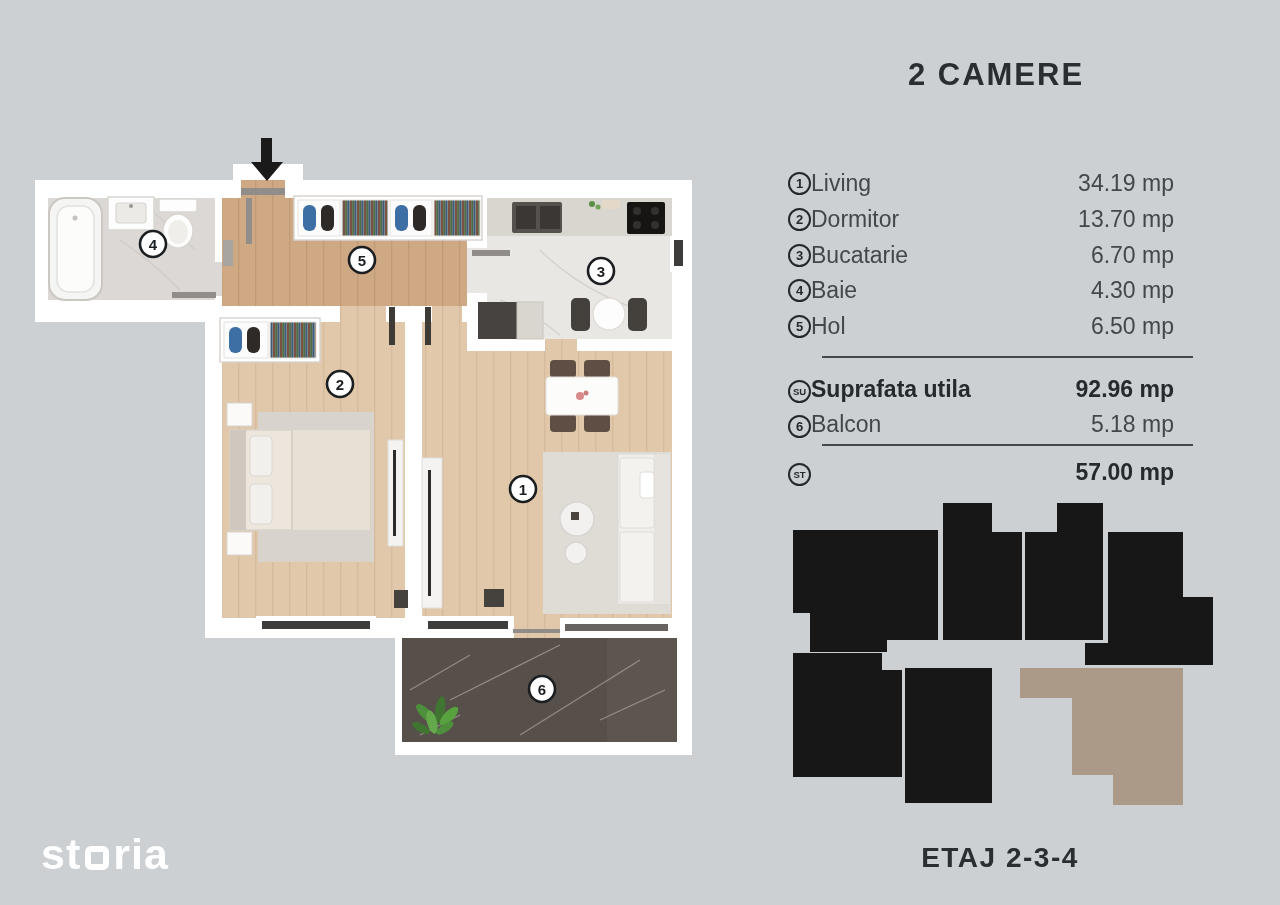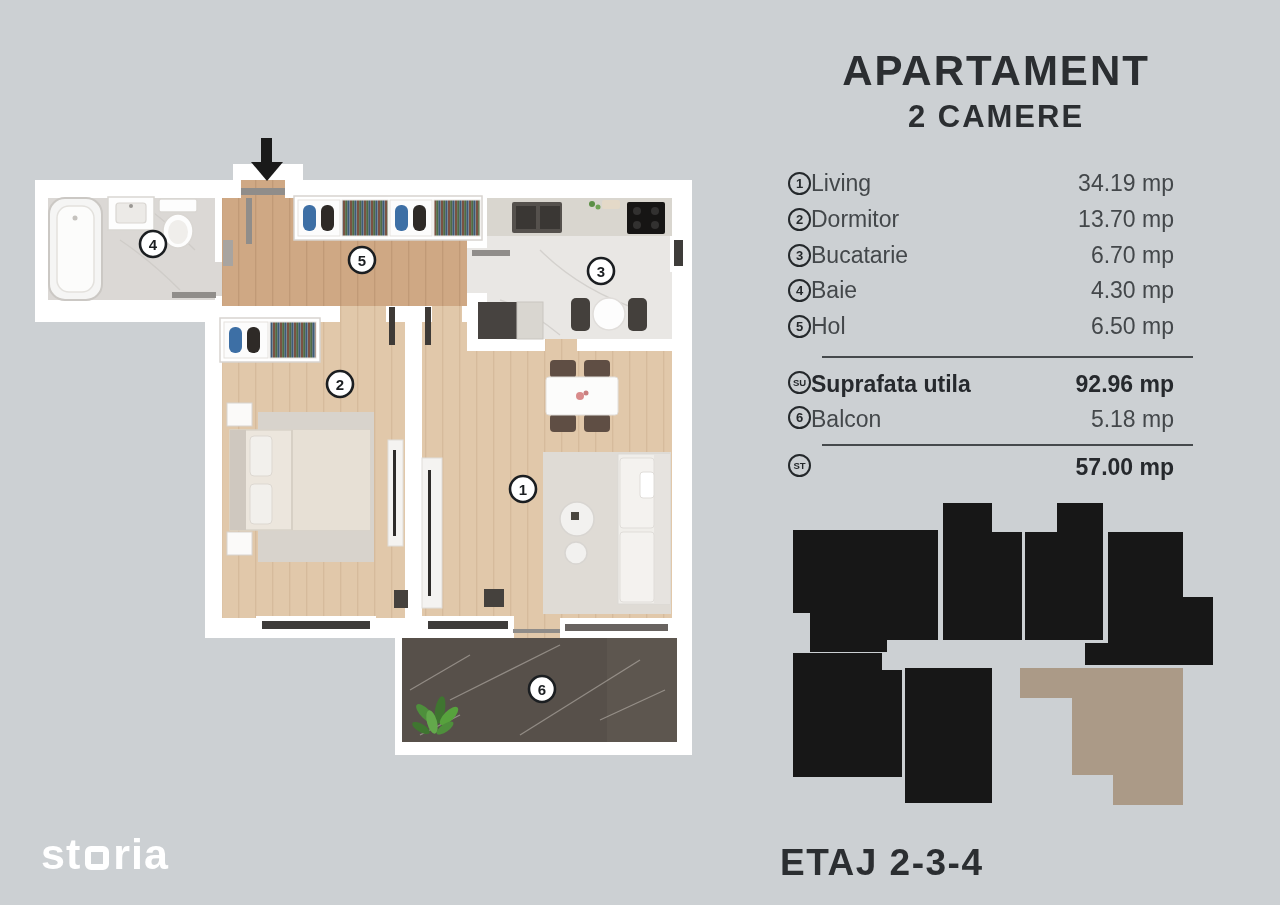--- a/index.html
+++ b/index.html
@@ -17,23 +17,23 @@
   .lrow{display:flex;align-items:center;height:35.7px;font-size:23px}
   .badge{
     width:23px;height:23px;box-sizing:border-box;border:2.4px solid #24282b;border-radius:50%;
     display:flex;align-items:center;justify-content:center;
     font-size:13px;font-weight:700;color:#24282b;flex:0 0 auto;background:transparent;
   }
   .badge.sm{font-size:9.5px;letter-spacing:0}
   .lname{margin-left:0;white-space:nowrap}
   .lval{margin-left:auto;white-space:nowrap}
   .sep{left:822px;width:371px;height:0;border-top:2px solid #45494c}
-  .sumrow{left:788px;width:386px;display:flex;align-items:flex-start;font-size:23px;color:#43474a}
+  .sumrow{left:788px;width:386px;display:flex;align-items:flex-end;font-size:23px;color:#43474a}
   .sumrow.bold{font-weight:700;color:#26292d}
-  .etaj{left:780px;top:842px;width:440px;text-align:left;font-size:37px;font-weight:700;
+  .etaj{left:780px;top:842px;width:440px;text-align:center;font-size:28px;font-weight:700;
         letter-spacing:1.5px;color:#2b2e31}
   
   .storia{left:41px;top:833px;display:flex;align-items:center;color:#ffffff;
           font-size:43px;font-weight:700;letter-spacing:1px;line-height:1}
   .logo-o{width:12px;height:12px;border:6.5px solid #ffffff;border-radius:6px;
           box-sizing:content-box;margin:6px 4px 0 4px}
 </style>
 </head>
 <body>
 
@@ -287,21 +287,20 @@
         <text x="362" y="260" dominant-baseline="central" fill="#1b1e21">5</text>
       </g>
     <g>
         <circle cx="542" cy="689" r="13" fill="#ffffff" stroke="#1b1e21" stroke-width="2.6"></circle>
         <text x="542" y="689" dominant-baseline="central" fill="#1b1e21">6</text>
       </g>
   </g>
 </svg>
 
 <div class="abs title">
-  <div class="l1">APARTAMENT</div>
   <div class="l2">2 CAMERE</div>
 </div>
 
 <div class="abs legend">
   <div class="lrow">
     <span class="badge">1</span>
     <span class="lname">Living</span>
     <span class="lval">34.19 mp</span>
   </div>
   <div class="lrow">

